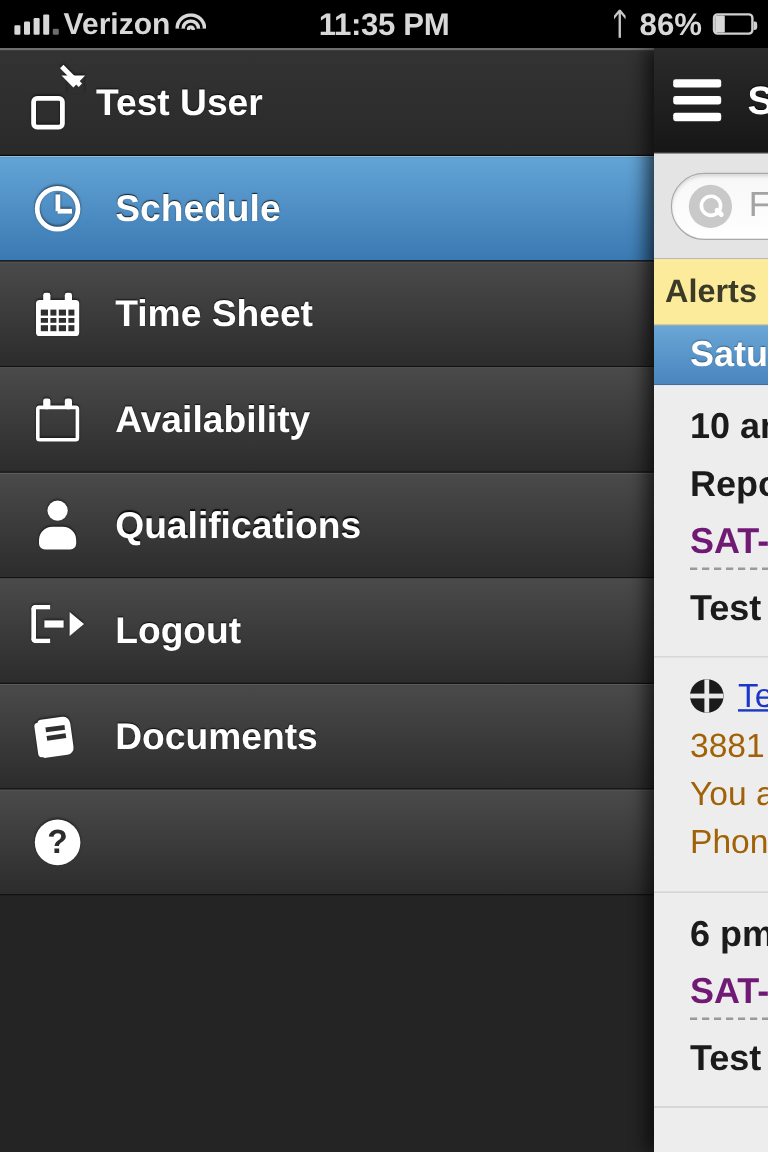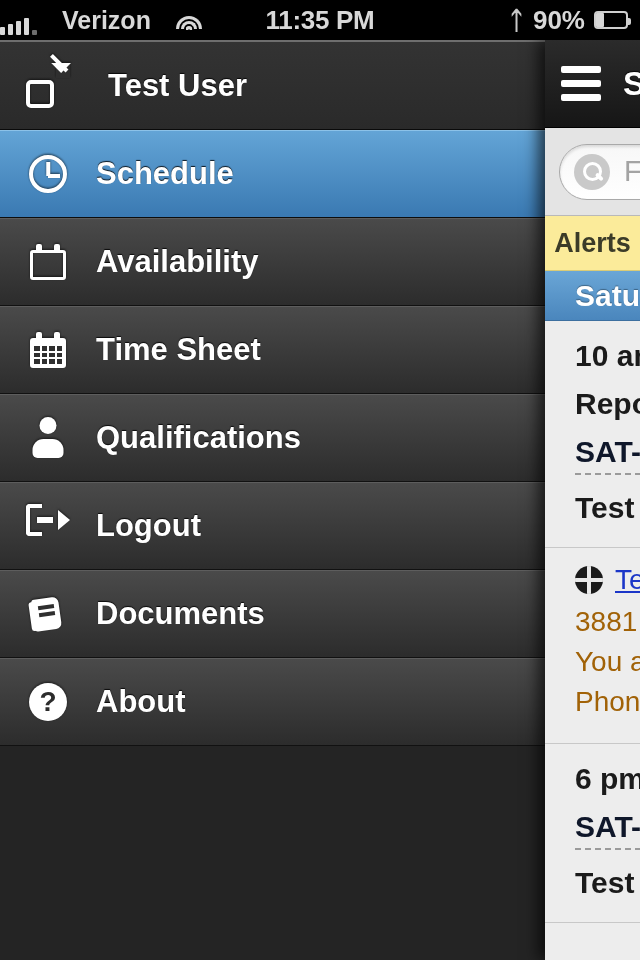--- a/index.html
+++ b/index.html
@@ -11,21 +11,21 @@
     position:relative;
   }
 
   
   .statusbar{
     position:absolute; top:0; left:0; width:640px; height:40px;
     background:#000; color:#d8d8d8;
     display:flex; align-items:center; z-index:40;
     font-size:26px; font-weight:bold;
   }
-  .sb-left{ display:flex; align-items:flex-end; gap:25px; width:265px;}
+  .sb-left{ display:flex; align-items:center; gap:4px; padding-left:12px; width:265px;}
   .sb-center{ flex:1; text-align:center; letter-spacing:-0.3px;}
   .sb-right{ display:flex; align-items:center; justify-content:flex-end; gap:9px; padding-right:12px; width:265px;}
   .bars{ display:flex; align-items:flex-end; gap:3px; height:18px;}
   .bars i{ display:block; width:5px; background:#d8d8d8; border-radius:1px;}
   .bars i:nth-child(1){height:8px}
   .bars i:nth-child(2){height:11px}
   .bars i:nth-child(3){height:14px}
   .bars i:nth-child(4){height:17px}
   .bars i:nth-child(5){height:5px; background:#6d6d6d}
   .carrier{ font-size:25px; font-weight:bold; }
@@ -41,21 +41,21 @@
                 background:#cfcfcf; border-radius:0 2px 2px 0;}
   .batt span{ display:block; height:100%; background:#d8d8d8; border-radius:1px;}
 
   
   .sidebar{
     position:absolute; top:40px; left:0; width:545px; height:920px;
     background:#242424; z-index:10; overflow:hidden;
     border-top:2px solid #6e6e6e;
   }
   .menu-head{
-    height:88px; display:flex; align-items:center; padding-left:26px; gap:38px;
+    height:88px; display:flex; align-items:center; padding-left:26px; gap:10px;
     background:linear-gradient(#333333,#2a2a2a);
     border-bottom:1px solid #0a0a0a;
   }
   .menu-head .label{
     color:#ffffff; font-size:31px; font-weight:bold;
     text-shadow:0 -1px 1px rgba(0,0,0,.85);
   }
   .menu-item{
     height:88px; display:flex; align-items:center; padding-left:26px; gap:26px;
     background:linear-gradient(#4a4a4a,#2c2c2c);
@@ -169,21 +169,21 @@
              display:flex; align-items:center; padding-left:30px;
              border-bottom:1px solid #3c6f9f;}
   .day-head span{ color:#fff; font-size:30px; font-weight:bold; white-space:nowrap;
                   text-shadow:0 -1px 1px rgba(0,0,0,.35);}
 
   .card{ background:#ededed; padding:18px 30px 22px; border-bottom:1px solid #c8c8c8;}
   .card .time{ font-size:30px; font-weight:bold; color:#1b1b1b; white-space:nowrap;
                margin-bottom:14px;}
   .card .role{ font-size:30px; font-weight:bold; color:#1b1b1b; white-space:nowrap;
                margin-bottom:14px;}
-  .card .code{ font-size:30px; font-weight:bold; color:#0f172a; white-space:nowrap;
+  .card .code{ font-size:30px; font-weight:bold; color:#701a75; white-space:nowrap;
                border-bottom:2px dashed #9a9a9a; display:inline-block; padding-bottom:4px;
                margin-bottom:16px;}
   .card .who{ font-size:30px; font-weight:bold; color:#1b1b1b; white-space:nowrap;}
 
   .detail{ background:#ededed; padding:16px 30px 22px; border-bottom:1px solid #c8c8c8;}
   .detail .linkrow{ display:flex; align-items:center; gap:12px; margin-bottom:6px;}
   .globe{ width:28px; height:28px; flex:0 0 28px; border-radius:50%; background:#1b1b1b;
           position:relative; overflow:hidden;}
   .globe::before{ content:""; position:absolute; left:12px; top:0; width:4px; height:28px;
           background:#e9e9e9;}
@@ -207,21 +207,21 @@
     <span class="carrier">Verizon</span>
     <span class="wifi">
         <b></b>
         <b></b>
         <b></b>
       </span>
   </div>
   <div class="sb-center">11:35 PM</div>
   <div class="sb-right">
     <span class="bt">ᛏ</span>
-    <span>90%</span>
+    <span>86%</span>
     <span class="batt">
         <span id="batt-fill" style="width: 25%;"></span>
       </span>
   </div>
 </div>
 
 <div class="sidebar">
 
   <div class="menu-head">
     <span class="icon">
@@ -232,31 +232,20 @@
       </span>
     </span>
     <span class="label">Test User</span>
   </div>
 
   <div class="menu-item active">
     <span class="icon">
         <span class="ic-clock"></span>
       </span>
     <span class="label">Schedule</span>
-  </div>
-
-  <div class="menu-item">
-    <span class="icon">
-      <span class="ic-cal">
-        <span class="tab l"></span>
-          <span class="tab r"></span>
-          <span class="body"></span>
-      </span>
-    </span>
-    <span class="label">Availability</span>
   </div>
 
   <div class="menu-item">
     <span class="icon">
       <span class="ic-cal filled">
         <span class="tab l"></span>
           <span class="tab r"></span>
           <span class="body"></span>
         <span class="grid">
             <i></i>
@@ -272,20 +261,31 @@
             <i></i>
             <i></i>
           </span>
       </span>
     </span>
     <span class="label">Time Sheet</span>
   </div>
 
   <div class="menu-item">
     <span class="icon">
+      <span class="ic-cal">
+        <span class="tab l"></span>
+          <span class="tab r"></span>
+          <span class="body"></span>
+      </span>
+    </span>
+    <span class="label">Availability</span>
+  </div>
+
+  <div class="menu-item">
+    <span class="icon">
       <span class="ic-person">
           <span class="head"></span>
           <span class="body"></span>
         </span>
     </span>
     <span class="label">Qualifications</span>
   </div>
 
   <div class="menu-item">
     <span class="icon">
@@ -307,21 +307,20 @@
           <span class="line b"></span>
       </span>
     </span>
     <span class="label">Documents</span>
   </div>
 
   <div class="menu-item">
     <span class="icon">
       <span class="ic-help">?</span>
     </span>
-    <span class="label">About</span>
   </div>
 
 </div>
 
 <div class="content">
 
   <div class="navbar">
     <span class="hamburger">
       <i></i>
         <i></i>

